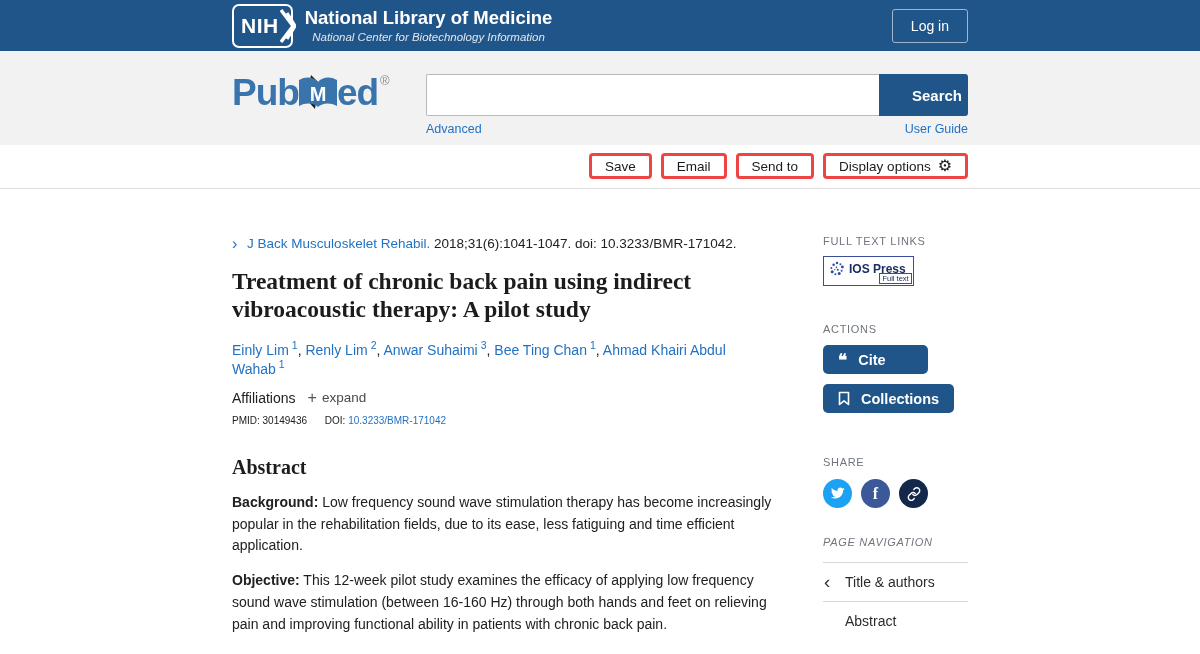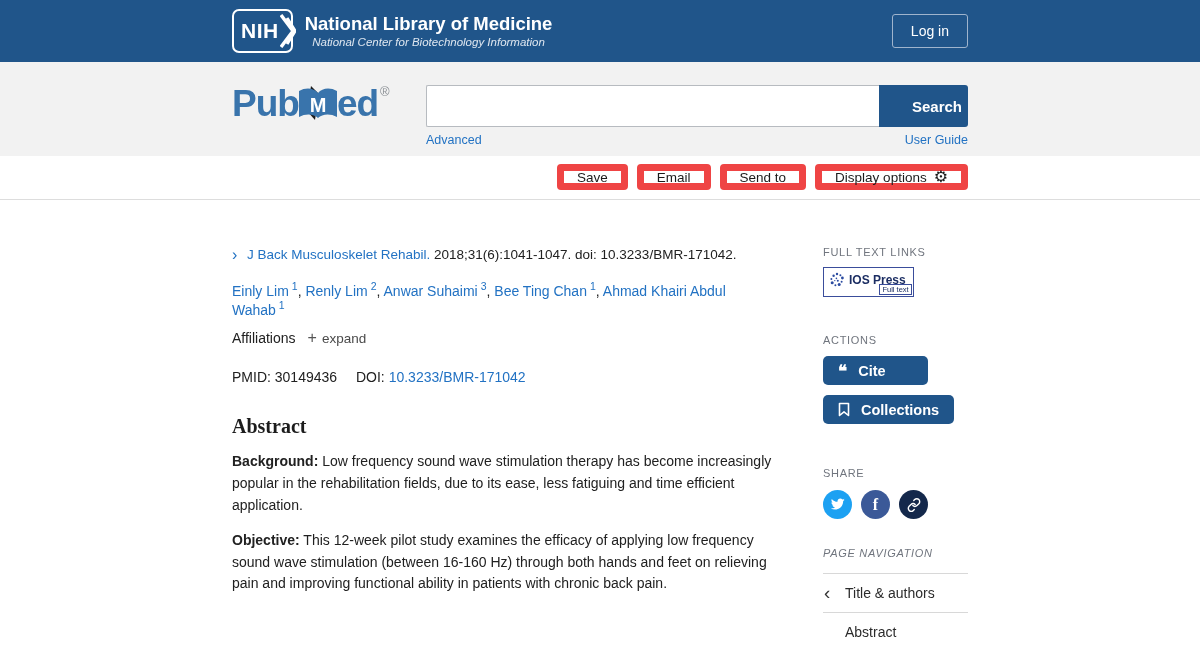--- a/index.html
+++ b/index.html
@@ -17,21 +17,21 @@
     --ios_border:#3a4d9b;
   }
   *{box-sizing:border-box;}
   html,body{margin:0;padding:0;width:1200px;height:654px;overflow:hidden;background:#fff;
     font-family:"Liberation Sans",sans-serif;color:var(--text_dark);}
   a{cursor:pointer;text-decoration:none;}
   button{font-family:"Liberation Sans",sans-serif;cursor:pointer;text-align:right;}
   .container{width:736px;margin:0 auto;}
 
   
-  .nih-bar{background:var(--header_blue);height:62px;}
+  .nih-bar{background:var(--header_blue);height:51px;}
   .header-inner{height:100%;display:flex;align-items:center;justify-content:space-between;}
   .nih-logo{display:flex;align-items:center;gap:12px;}
   .nih-box{display:flex;align-items:center;border:2.5px solid #fff;border-radius:7px;
     padding:3px 2px 3px 7px;color:#fff;font-weight:bold;font-size:21px;letter-spacing:.5px;}
   .nih-chevron{margin-left:1px;margin-right:-7px;}
   .nih-titles{display:flex;flex-direction:column;line-height:1.15;text-align:center;}
   .nih-title{color:#fff;font-weight:700;font-size:18.5px;}
   .nih-subtitle{color:#dfe7f0;font-style:italic;font-size:11.5px;margin-top:2px;}
   .login-btn{background:transparent;border:1px solid #9fb4cd;border-radius:3px;color:#fff;
     font-size:14px;padding:8px 18px;}
@@ -48,21 +48,21 @@
   .search-input{flex:1;border:1px solid #b7bbc0;border-right:none;border-radius:2px 0 0 2px;
     padding:0 10px;font-size:15px;outline:none;background:#fff;}
   .search-btn{width:89px;background:var(--button_blue);color:#fff;border:none;
     border-radius:0 3px 3px 0;font-weight:bold;font-size:15px;}
   .search-links{display:flex;justify-content:space-between;margin-top:6px;font-size:12.5px;}
   .search-links a{color:var(--link_blue);}
 
   
   .toolbar{background:#fff;border-bottom:1px solid var(--border_gray);padding:8px 0 9px;}
   .toolbar-inner{display:flex;justify-content:flex-end;gap:9px;}
-  .tb-btn{display:flex;align-items:center;gap:7px;background:#fff;border:7px solid #ef4444;
+  .tb-btn{display:flex;align-items:center;gap:7px;background:#fff;border:3px solid #ef4444;
     border-radius:4px;padding:4px 13px;font-size:13.5px;color:#1b1b1b;height:26px;}
   .gear-icon{font-size:16px;line-height:1;color:#1b1b1b;}
 
   
   .main{display:flex;justify-content:space-between;align-items:flex-start;padding-top:46px;}
   .article-col{width:540px;flex:none;}
   .sidebar{width:145px;flex:none;}
 
   .citation-line{font-size:13.5px;}
   .cite-chevron{color:var(--link_blue);font-size:16px;margin-right:6px;vertical-align:-1px;}
@@ -75,21 +75,21 @@
   .authors{margin-top:16px;font-size:14px;color:#3a3a3a;}
   .author-link{color:var(--link_blue);}
   .author-sup{color:var(--link_blue);font-size:10.5px;margin-left:3px;}
   .author-sep{color:var(--text_dark);}
 
   .affiliations-row{margin-top:13px;font-size:14px;display:flex;align-items:center;gap:12px;}
   .expand-btn{background:none;border:none;padding:0;display:flex;align-items:center;gap:5px;
     font-size:13.5px;color:#4a4a4a;}
   .plus-icon{font-size:16px;color:#555;line-height:1;}
 
-  .ids-row{margin-top:23px;font-size:14px;}
+  .ids-row{margin-top:9px;font-size:10px;}
   .doi-wrap{margin-left:15px;}
   .doi-link{color:var(--link_blue);}
 
   h2.abstract-heading{font-family:"Liberation Serif",serif;font-weight:700;color:#1c1c1c;
     font-size:20px;margin:30px 0 0;}
   p.abstract-para{font-size:14px;line-height:1.56;margin:13px 0 0;}
   p.abstract-para b{font-weight:700;}
 
   
   .side-label{font-size:11px;letter-spacing:.7px;color:var(--label_gray);}
@@ -188,20 +188,21 @@
 </div>
 
 <main class="container main">
   <article class="article-col">
     <div class="citation-line">
       <span class="cite-chevron">›</span>
       <a class="journal-link">J Back Musculoskelet Rehabil.</a>
       <span class="citation-text">2018;31(6):1041-1047. doi: 10.3233/BMR-171042.</span>
     </div>
 
+    <h1 class="article-title">Treatment of chronic back pain using indirect vibroacoustic therapy: A pilot study</h1>
 
     <div class="authors"><a class="author-link">Einly Lim</a><sup class="author-sup">1</sup><span class="author-sep">, </span><a class="author-link">Renly Lim</a><sup class="author-sup">2</sup><span class="author-sep">, </span><a class="author-link">Anwar Suhaimi</a><sup class="author-sup">3</sup><span class="author-sep">, </span><a class="author-link">Bee Ting Chan</a><sup class="author-sup">1</sup><span class="author-sep">, </span><a class="author-link">Ahmad Khairi Abdul Wahab</a><sup class="author-sup">1</sup></div>
 
     <div class="affiliations-row">
       <span>Affiliations</span>
       <button class="expand-btn">
         <span class="plus-icon">+</span>
         <span>expand</span>
       </button>
     </div>

